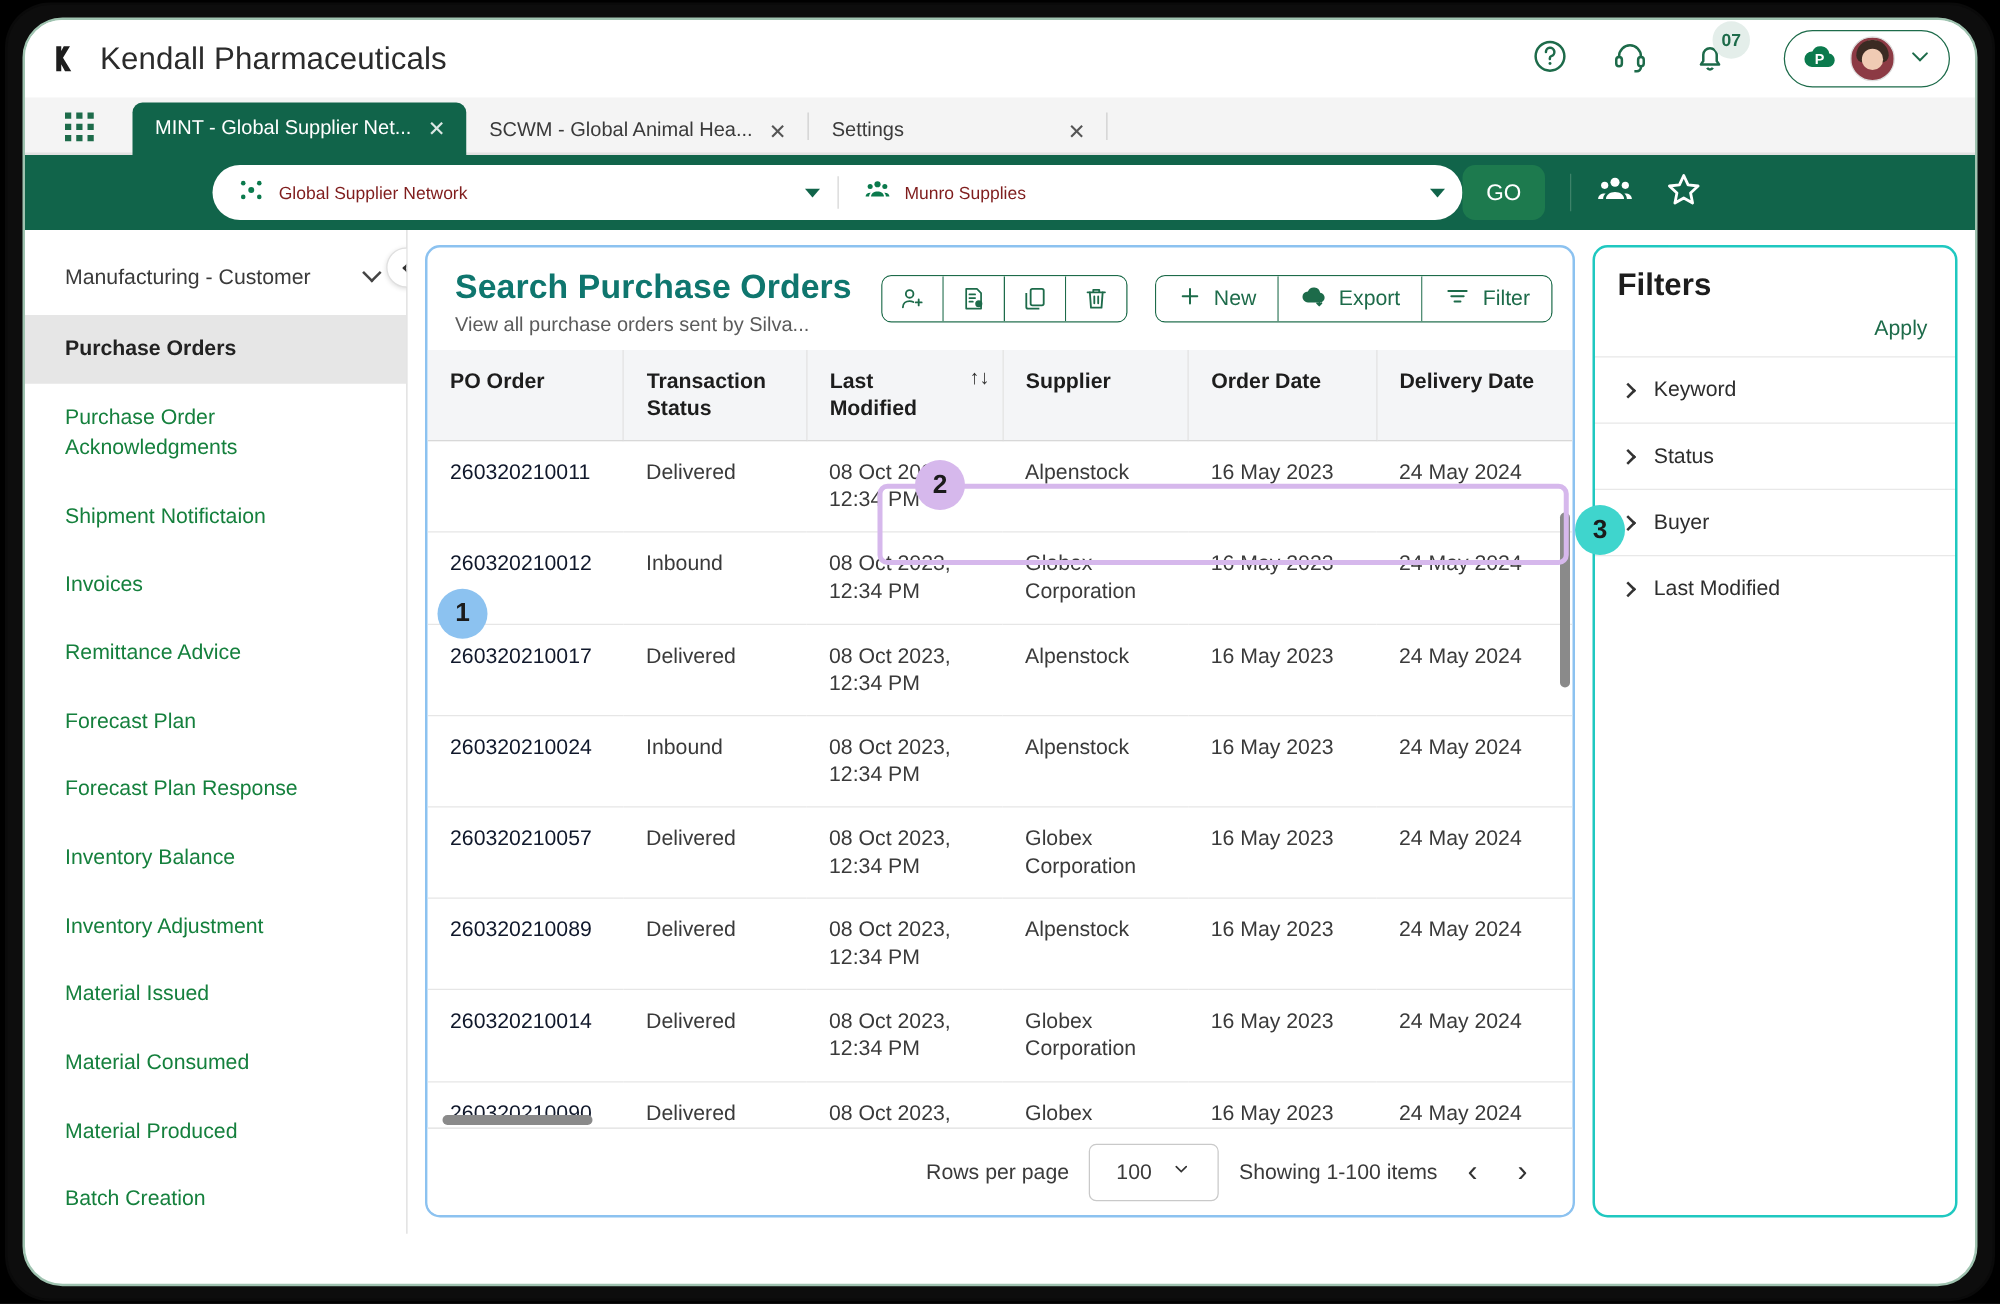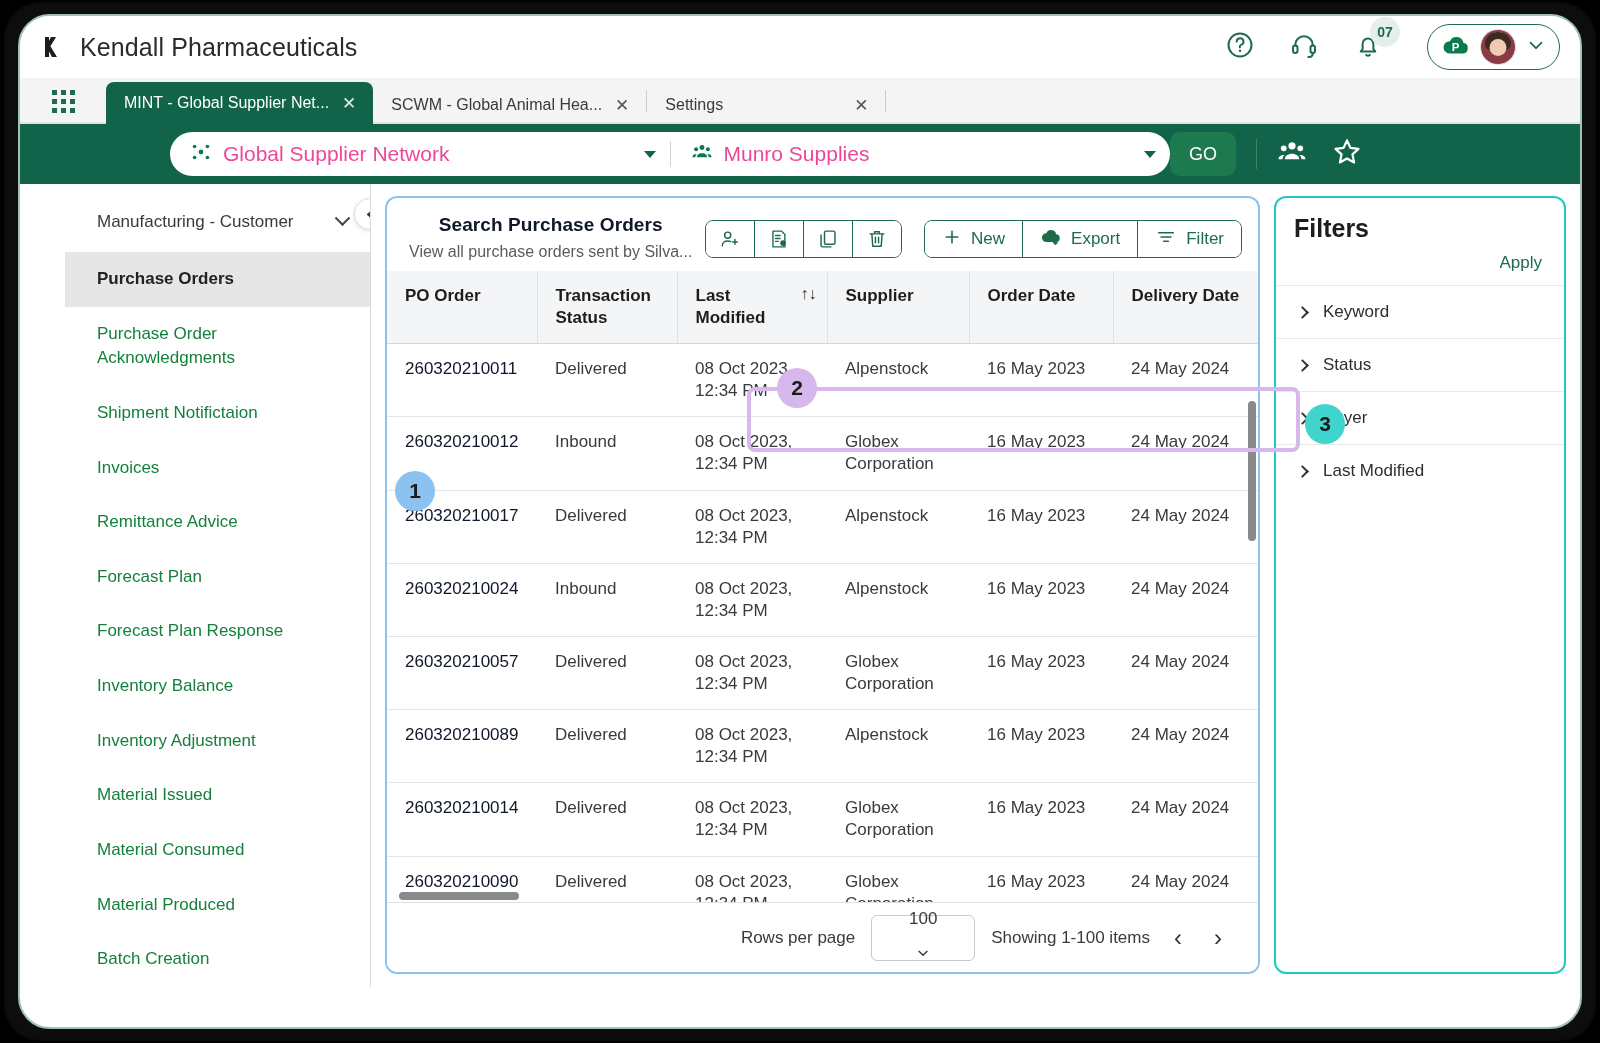--- a/index.html
+++ b/index.html
@@ -172,21 +172,21 @@
   .sel {
     display: flex; align-items: center;
     gap: 11px;
     height: 100%;
     padding: 0 14px 0 20px;
     cursor: pointer;
     flex: 1;
     min-width: 0;
   }
   .sel .label {
-    font-size: 21px; color: #ec4899;
+    font-size: 14px; color: #7f1d1d;
     white-space: nowrap; overflow: hidden; text-overflow: ellipsis;
     flex: 1;
   }
   .caret-dn {
     width: 0; height: 0;
     border-left: 6px solid transparent;
     border-right: 6px solid transparent;
     border-top: 7px solid #11644a;
     flex: none;
   }
@@ -203,21 +203,20 @@
   }
   .gb-sep { width: 1px; height: 30px; background: #3d8269; margin: 0 20px; flex: none; }
   .gb-icon { cursor: pointer; margin-right: 24px; display: block; flex: none; }
 
   
   #body {
     position: relative;
     height: 803px;
     display: flex;
     background: #fff;
-    margin-left: 45px;
   }
 
   
   #sidebar {
     width: 306px;
     flex: none;
     border-right: 1px solid #dcdcdc;
     background: #fff;
     position: relative;
     overflow: hidden;
@@ -283,21 +282,21 @@
     overflow: hidden;
     position: relative;
   }
   .panel-head {
     display: flex;
     align-items: flex-start;
     padding: 16px 10px 10px 22px;
     gap: 10px;
   }
   .ph-left { flex: none; }
-  .ph-title { font-size: 19px; color: #0f172a; font-weight: bold; letter-spacing: .1px; text-align: center; }
+  .ph-title { font-size: 27px; color: #0f766e; font-weight: bold; letter-spacing: .1px; text-align: center; }
   .ph-sub {
     font-size: 16px; color: #5b5b5b;
     margin-top: 7px;
     max-width: 300px;
     white-space: nowrap; overflow: hidden; text-overflow: ellipsis;
   }
   .toolbar {
     margin-left: auto;
     display: flex;
     gap: 22px;
@@ -388,21 +387,20 @@
     background: #fff;
   }
   .rpp-select {
     width: 104px; height: 46px;
     border: 1px solid #c9c9c9;
     border-radius: 6px;
     display: flex; align-items: center; justify-content: center;
     gap: 16px;
     cursor: pointer;
     font-size: 17px;
-    flex-direction: column;
   }
   .pg-arrow {
     font-size: 24px; color: #333;
     cursor: pointer;
     padding: 0 8px;
     line-height: 1;
   }
 
   
   #filters-col {

